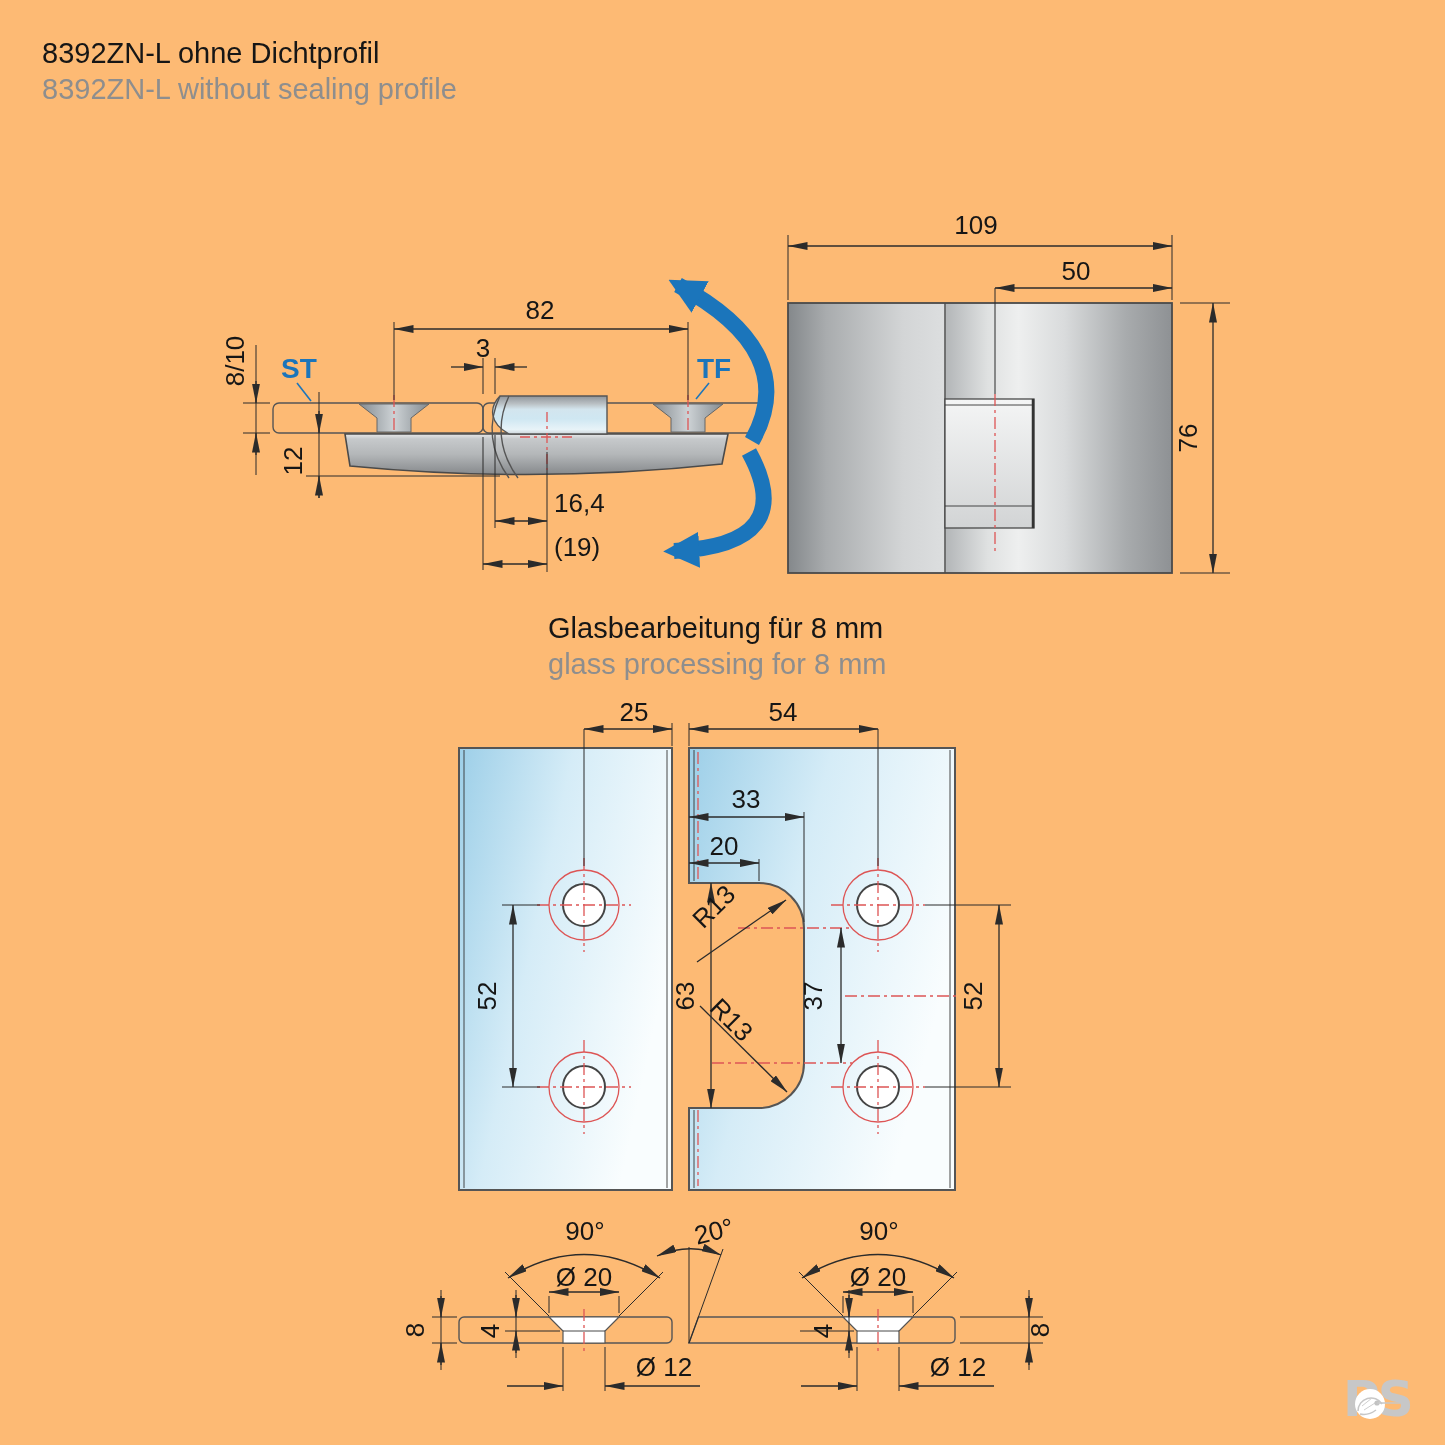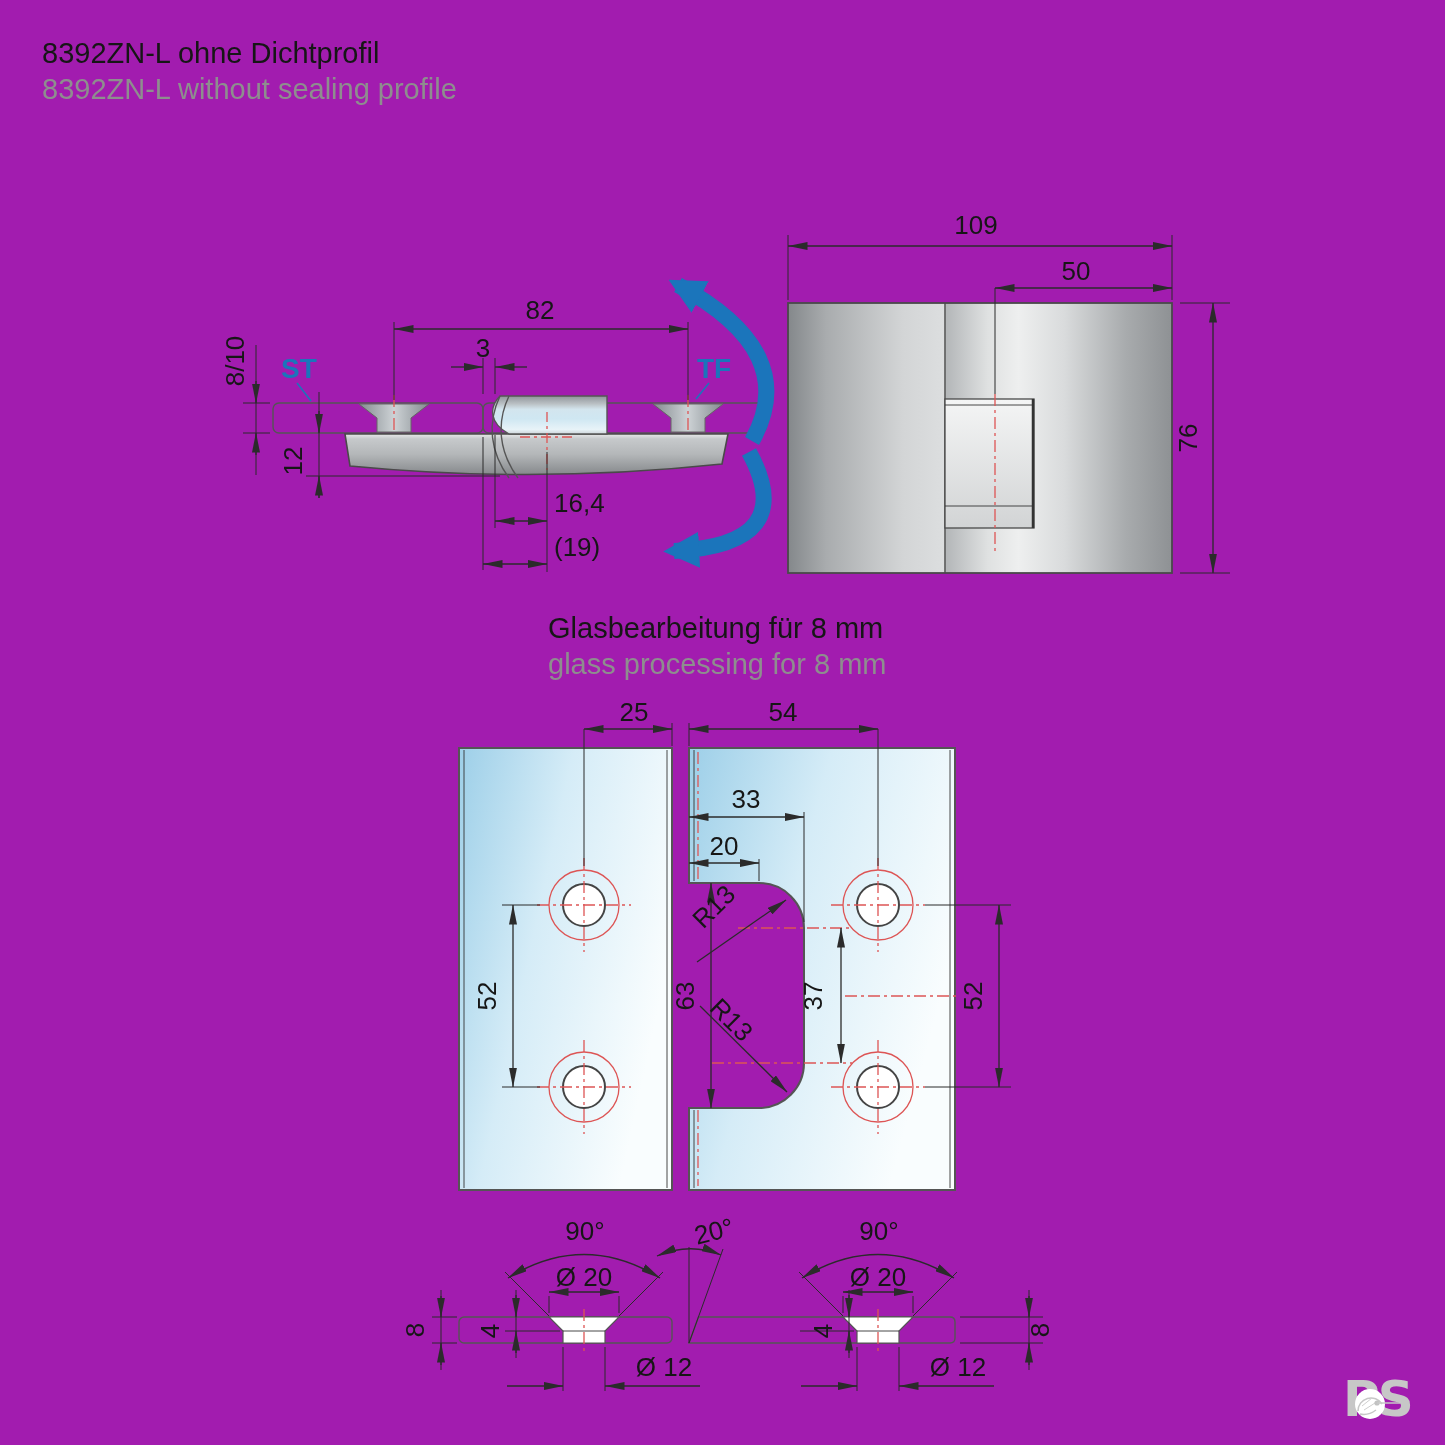--- a/index.html
+++ b/index.html
@@ -1,16 +1,16 @@
 <!DOCTYPE html>
 <html><head>
 <meta charset="utf-8">
 <style>
   html,body{margin:0;padding:0;background:#ffffff;}
-  .page{width:1445px;height:1445px;position:relative;background:#a21caf;font-family:"Liberation Sans",sans-serif;}
+  .page{width:1445px;height:1445px;position:relative;background:#fdba74;font-family:"Liberation Sans",sans-serif;}
   svg{display:block;}
   
   .dim   {stroke:#2b2b2b;stroke-width:1.3;fill:none;}
   .ext   {stroke:#2b2b2b;stroke-width:1;fill:none;}
   .thin  {stroke:#333333;stroke-width:0.9;fill:none;}
   .out2  {stroke:#555555;stroke-width:1.4;fill:none;}
   .red   {stroke:#dd5555;stroke-width:1.3;fill:none;stroke-dasharray:12 4 3 4;}
   .redsolid{stroke:#dd5555;stroke-width:1.3;fill:none;}
   .blue-lead{stroke:#1b75bb;stroke-width:1.6;fill:none;}
   .bigarrow{stroke:#1b75bb;stroke-width:16;fill:none;}

